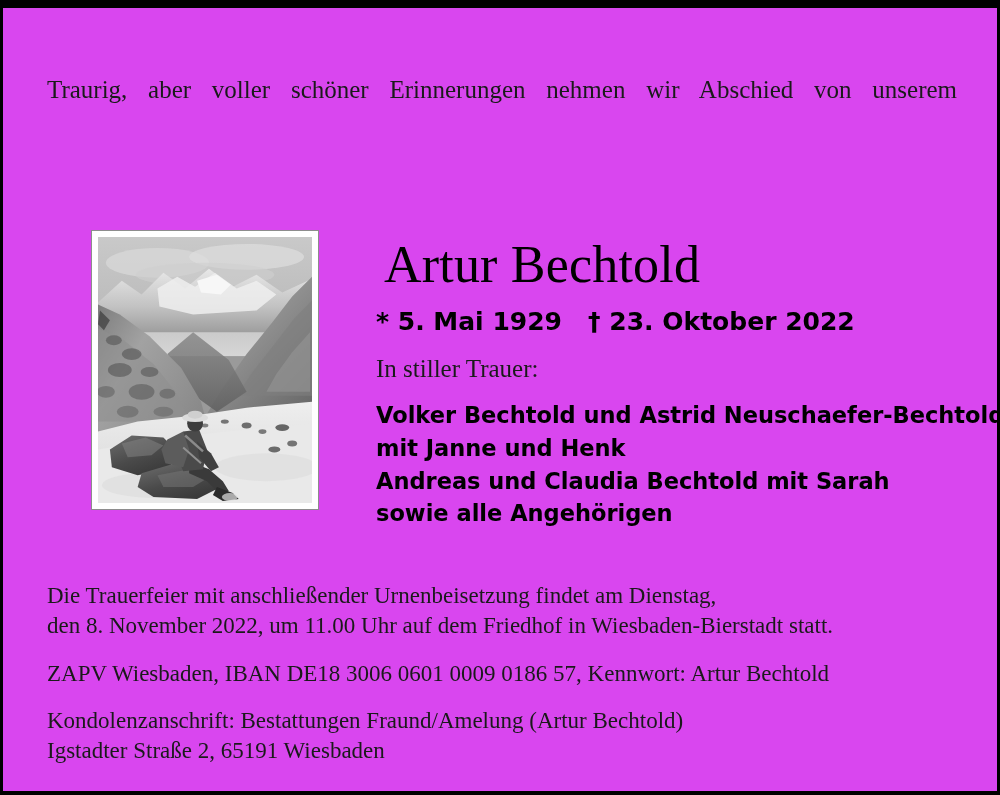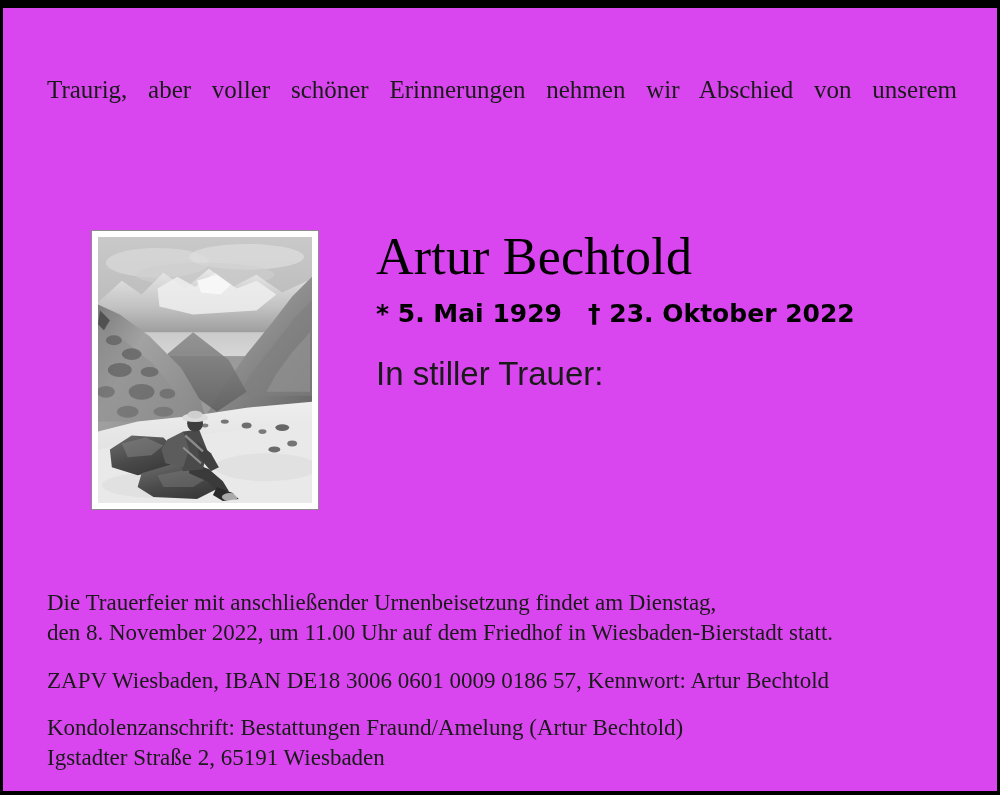--- a/index.html
+++ b/index.html
@@ -68,42 +68,42 @@
     left: 373px;
     top: 222px;
     width: 600px;
   }
   .deceased-name {
     font-family: "Liberation Serif", "DejaVu Serif", serif;
     font-size: 52px;
     line-height: 1.05;
     color: #000000;
     letter-spacing: 0.2px;
-    margin: 0;
+    margin: 8px;
   }
   .dates {
     font-family: "DejaVu Sans", "Liberation Sans", sans-serif;
     font-weight: bold;
     font-size: 25px;
     line-height: 1.2;
     color: #000000;
     margin-top: 14px;
     white-space: pre;
   }
 
   
   .mourn-block {
     position: absolute;
     left: 373px;
     top: 345px;
     width: 600px;
   }
   .mourn-head {
-    font-family: Liberation Sans, sans-serif;
-    font-size: 33px;
+    font-family: Liberation Serif, serif;
+    font-size: 25px;
     line-height: 1.25;
     color: #1a1a1a;
     margin-bottom: 15px;
   }
   .mourn-list {
     font-family: "DejaVu Sans", "Liberation Sans", sans-serif;
     font-weight: bold;
     font-size: 22.5px;
     line-height: 1.45;
     color: #000000;
@@ -114,21 +114,21 @@
   .bottom {
     position: absolute;
     left: 44px;
     top: 573px;
     width: 910px;
     font-family: "Liberation Serif", "DejaVu Serif", serif;
     font-size: 23px;
     line-height: 1.32;
     color: #1a1a1a;
   }
-  .para { margin-bottom: 17px; margin-top: 7px; }
+  .para { margin-bottom: 17px; }
   .para:last-child { margin-bottom: 0; }
   .para .just {
     display: block;
     text-align: justify;
     text-align-last: justify;
   }
   .para .plain { display: block; }
 </style>
 </head>
 <body>
@@ -252,20 +252,26 @@
       </div>
     </div>
 
     <div class="name-block">
       <div class="deceased-name">Artur Bechtold</div>
       <div class="dates">* 5. Mai 1929   † 23. Oktober 2022</div>
     </div>
 
     <div class="mourn-block">
       <div class="mourn-head">In stiller Trauer:</div>
+      <div class="mourn-list">
+        <div>Volker Bechtold und Astrid Neuschaefer-Bechtold</div>
+        <div>mit Janne und Henk</div>
+        <div>Andreas und Claudia Bechtold mit Sarah</div>
+        <div>sowie alle Angehörigen</div>
+      </div>
     </div>
 
     <div class="bottom">
       <div class="para">
         <span class="plain">Die Trauerfeier mit anschließender Urnenbeisetzung findet am Dienstag,</span>
         <span class="plain">den 8. November 2022, um 11.00 Uhr auf dem Friedhof in Wiesbaden-Bierstadt statt.</span>
       </div>
       <div class="para">
         <span class="plain">ZAPV Wiesbaden, IBAN DE18 3006 0601 0009 0186 57, Kennwort: Artur Bechtold</span>
       </div>

